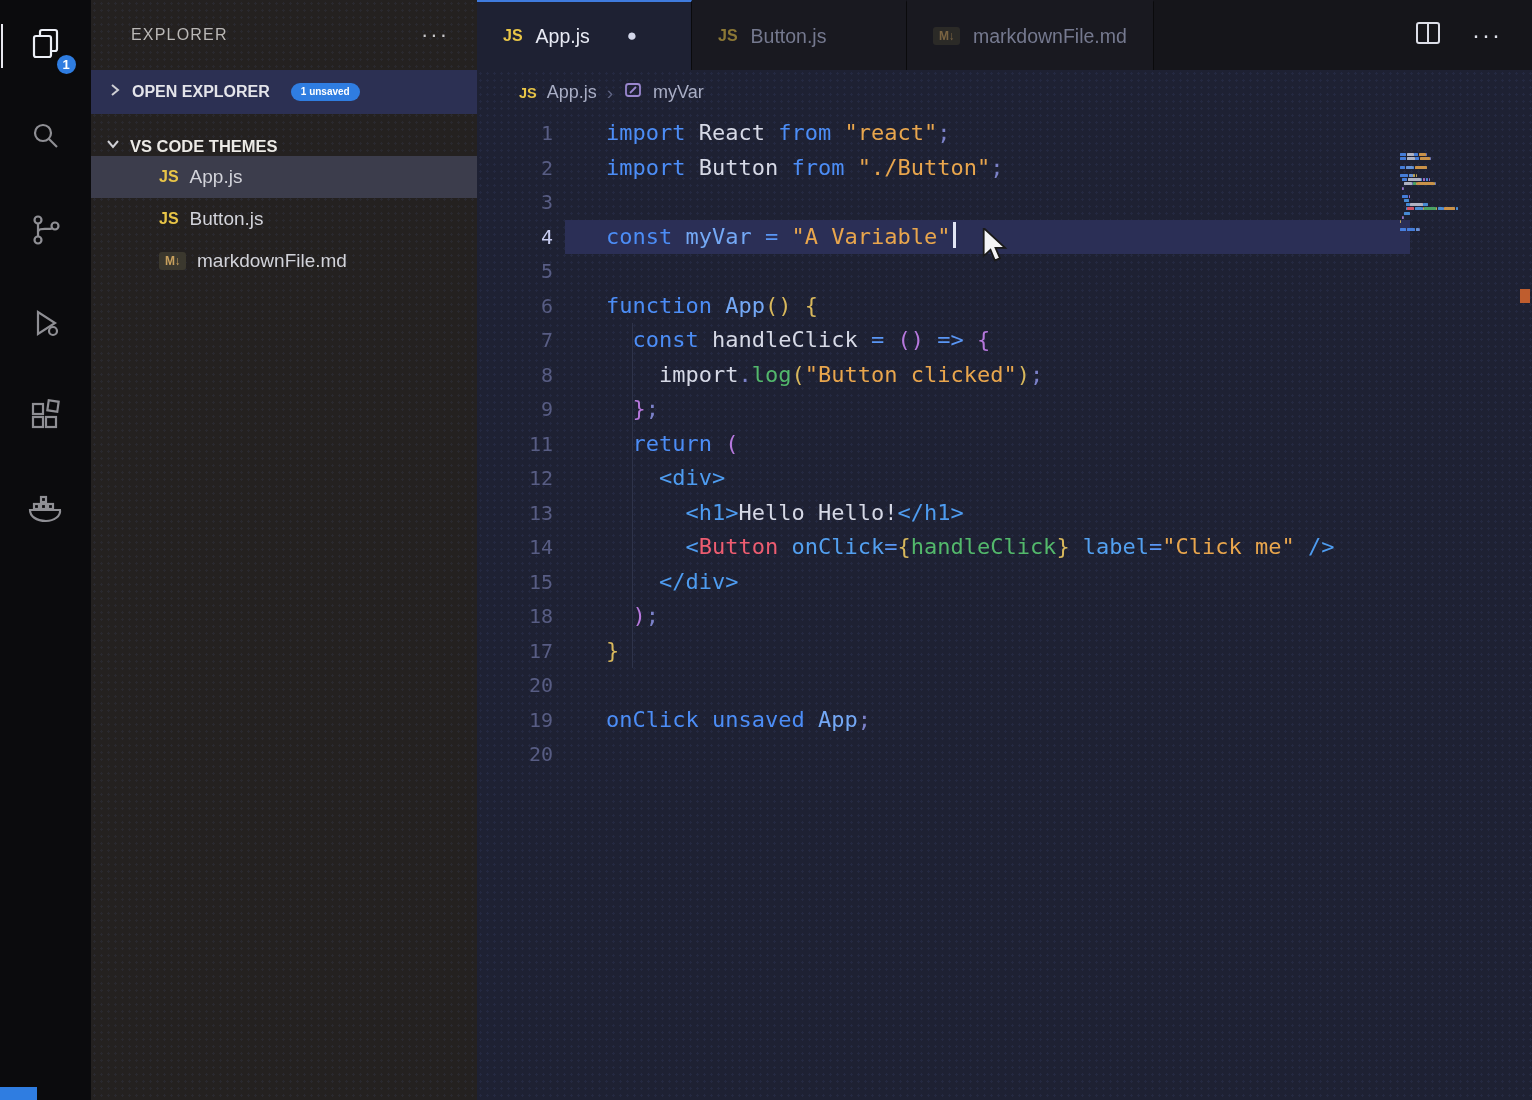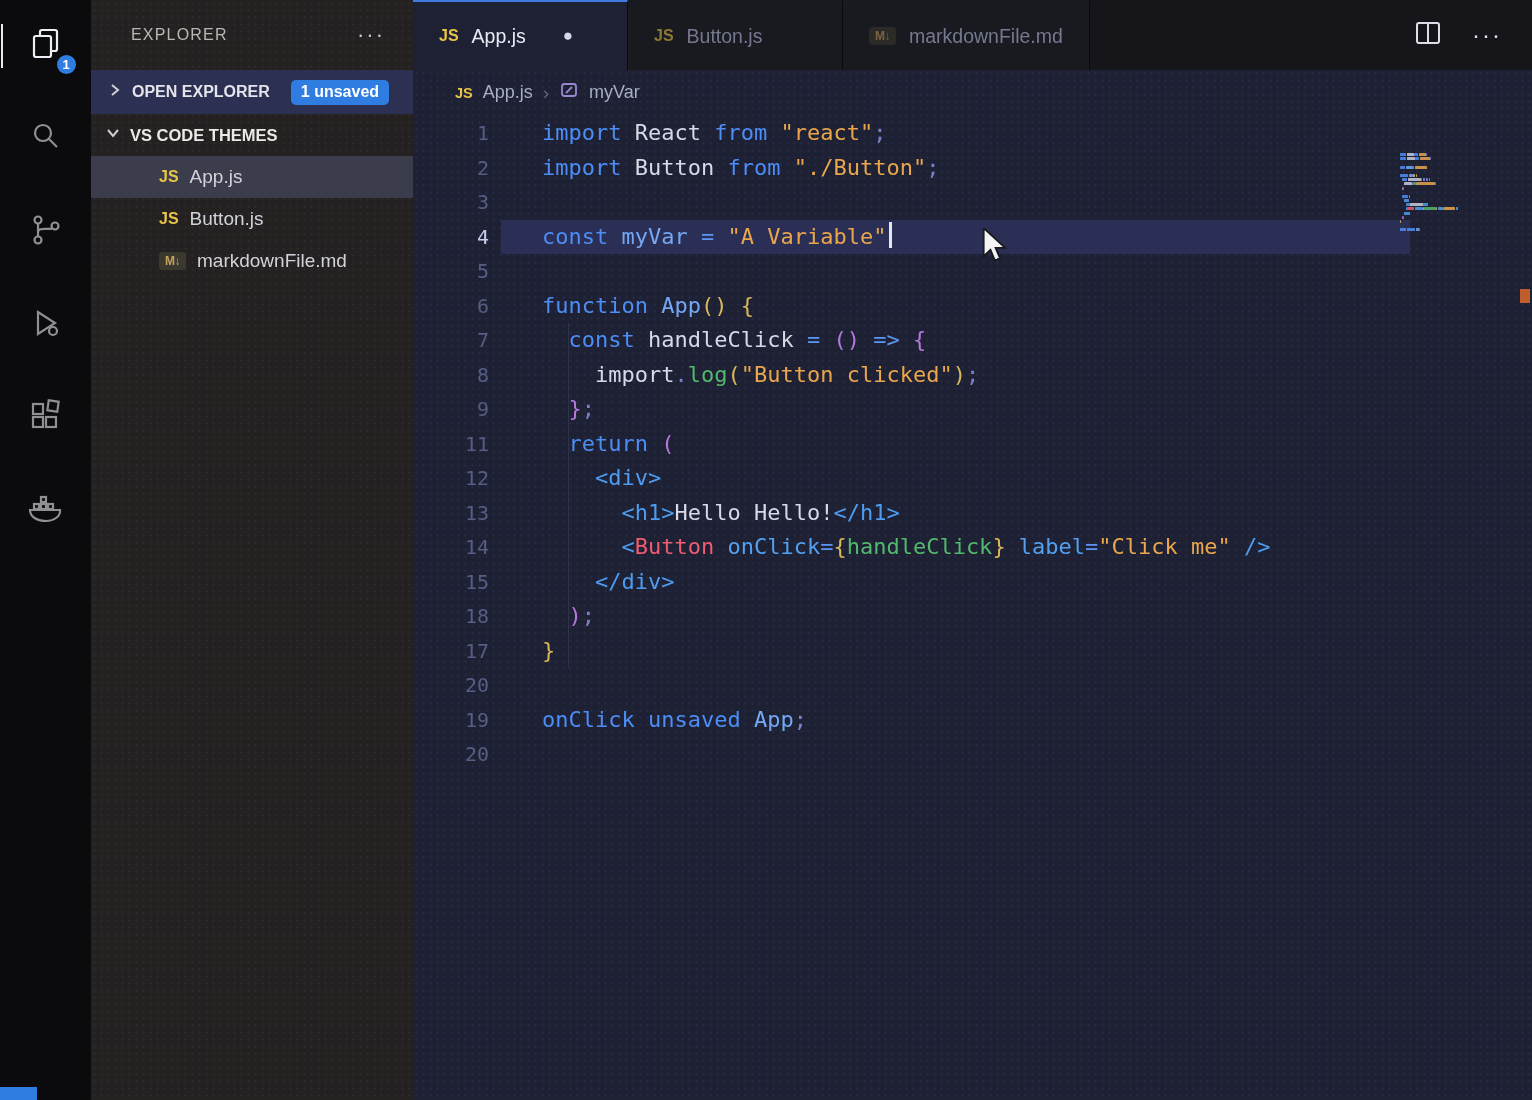--- a/index.html
+++ b/index.html
@@ -21,31 +21,31 @@
   .act-item.active::before { content:""; position:absolute; left:-19px; top:4px; width:2px; height:44px; background:#e8e8ee; }
   .act-badge {
     position:absolute; right:-6px; bottom:-4px; width:23px; height:23px; border-radius:50%;
     background:#2f7de1; color:#fff; font-size:13px; font-weight:700;
     display:flex; align-items:center; justify-content:center; border:2px solid #0b0b0d;
   }
   .progress-strip { position:absolute; left:0; bottom:0; width:37px; height:13px; background:#2f7de1; z-index:9; }
 
   
   .sidebar {
-    width:322px; flex:0 0 auto; position:relative; z-index:4;
+    width:386px; flex:0 0 auto; position:relative; z-index:4;
     background: radial-gradient(circle, rgba(120,140,230,0.07) 1px, transparent 1.4px) 0 0/7px 7px, #242120;
     color:#d2d2d6;
   }
   .sb-header { height:70px; display:flex; align-items:center; justify-content:space-between; padding:0 28px 0 40px; }
   .sb-title { color:#bab8b6; font-size:16px; letter-spacing:1.2px; font-weight:400; }
   .sb-more { color:#c9c9cc; font-size:22px; letter-spacing:2px; cursor:pointer; line-height:10px; }
   .sb-row { display:flex; align-items:center; cursor:pointer; }
   .sb-openeditors { height:44px; background:#2c3053; padding-left:16px; gap:9px; font-weight:700; font-size:16px; color:#e4e4ea; }
-  .badge-unsaved { background:#2f7de1; color:#fff; font-size:16px; font-weight:600; padding:3px 10px 4px; border-radius:5px; margin-left:12px; }
-  .sb-section { height:42px; padding-left:14px; gap:9px; font-weight:700; font-size:16.5px; color:#eceae6; }
+  .badge-unsaved { background:#2f7de1; color:#fff; font-size:10px; font-weight:600; padding:3px 10px 4px; border-radius:12px; margin-left:12px; }
+  .sb-section { height:42px; padding-left:14px; gap:9px; font-weight:700; font-size:16.5px; color:#eceae6;align-items:flex-end; }
   .chev { stroke:#cfcfd4; fill:none; stroke-width:2; }
   .file-row { height:42px; padding-left:68px; gap:11px; font-size:19px; color:#d2d3da; }
   .file-row.selected { background:#3c3d4c; }
   .js-icon { color:#e8c547; font-weight:800; font-size:16px; font-family:"Liberation Sans",sans-serif; }
   .js-icon.dim { opacity:.55; }
   .md-icon {
     display:inline-flex; align-items:center; justify-content:center;
     width:27px; height:18px; border-radius:3px; background:#3b382e;
     color:#c9a15e; font-size:12px; font-weight:700; letter-spacing:-0.5px;
   }

